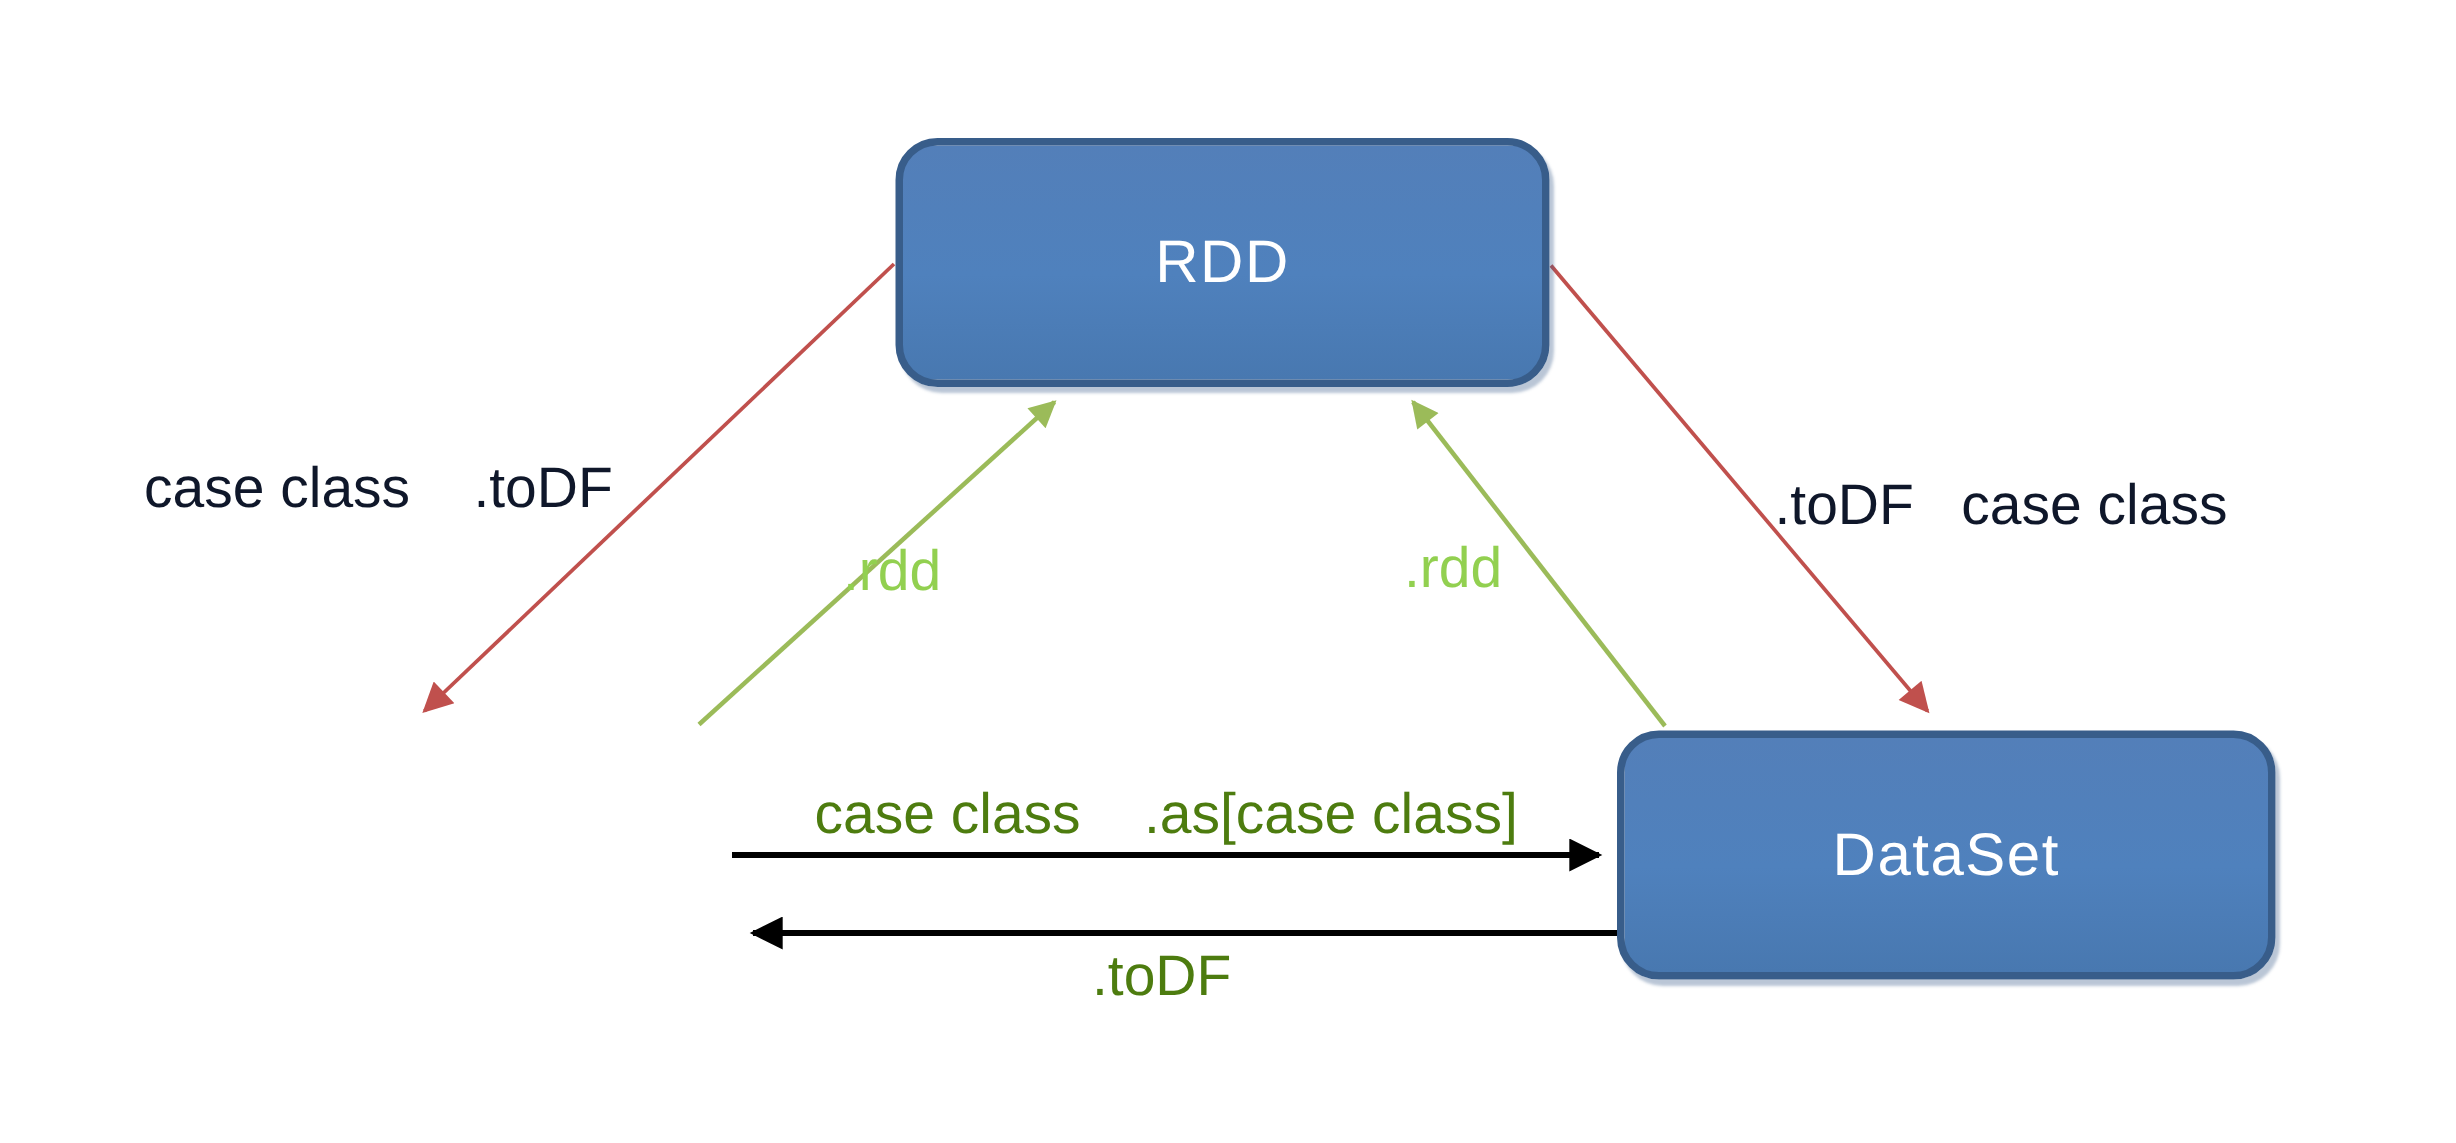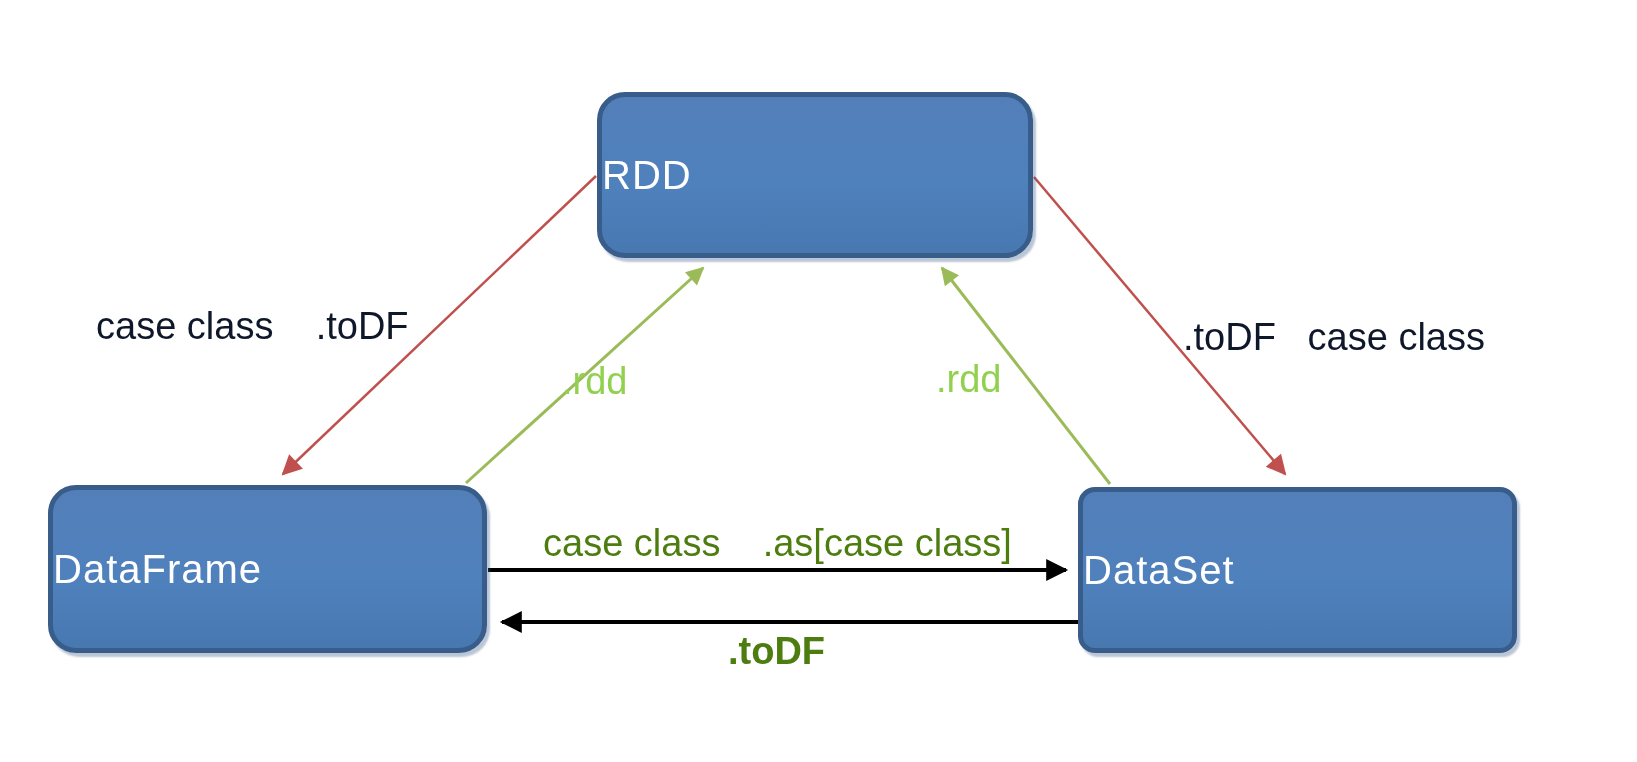--- a/index.html
+++ b/index.html
@@ -24,21 +24,21 @@
   }
   .node {
     position: absolute;
     background: linear-gradient(180deg, #537FB9 0%, #4F81BD 55%, #4878B0 100%);
     border: 5px solid #385D8A;
     border-radius: 28px;
     box-shadow: 3px 4px 2px rgba(56, 93, 138, 0.35);
     box-sizing: border-box;
     display: flex;
     align-items: center;
-    justify-content: flex-start;
+    justify-content: center;
   }
   .node-label {
     color: #FFFFFF;
     font-size: 40px;
     letter-spacing: 1px;
     white-space: pre;
   }
   .edge-label {
     position: absolute;
     font-size: 38px;
@@ -87,34 +87,31 @@
 
     <line x1="488" y1="570" x2="1066" y2="570" stroke="#000000" stroke-width="4" marker-end="url(#arrow-black)"></line>
 
     <line x1="1078" y1="622" x2="502" y2="622" stroke="#000000" stroke-width="4" marker-end="url(#arrow-black)"></line>
   </svg>
 
   <div class="node" style="left:597px; top:92px; width:436px; height:166px;">
     <span class="node-label">RDD</span>
   </div>
 
-  <div class="node" style="left:48px; top:485px; width:439px; height:168px;">
-    <span class="node-label">DataFrame</span>
-  </div>
 
-  <div class="node" style="left:1078px; top:487px; width:439px; height:166px;border-radius:17px;">
+  <div class="node" style="left:1078px; top:487px; width:439px; height:166px;">
     <span class="node-label">DataSet</span>
   </div>
 
   <div class="edge-label red" style="left:96px; top:307px;">case class    .toDF</div>
 
   <div class="edge-label red" style="left:1183px; top:318px;">.toDF   case class</div>
 
   <div class="edge-label green" style="left:562px; top:362px;">.rdd</div>
 
   <div class="edge-label green" style="left:936px; top:360px;">.rdd</div>
 
   <div class="edge-label black" style="left:543px; top:524px;">case class    .as[case class]</div>
 
-  <div class="edge-label black" style="left:728px; top:632px;font-weight:bold;">.toDF</div>
+  <div class="edge-label black" style="left:728px; top:632px;">.toDF</div>
 
 
 </div>
 
 </body></html>

